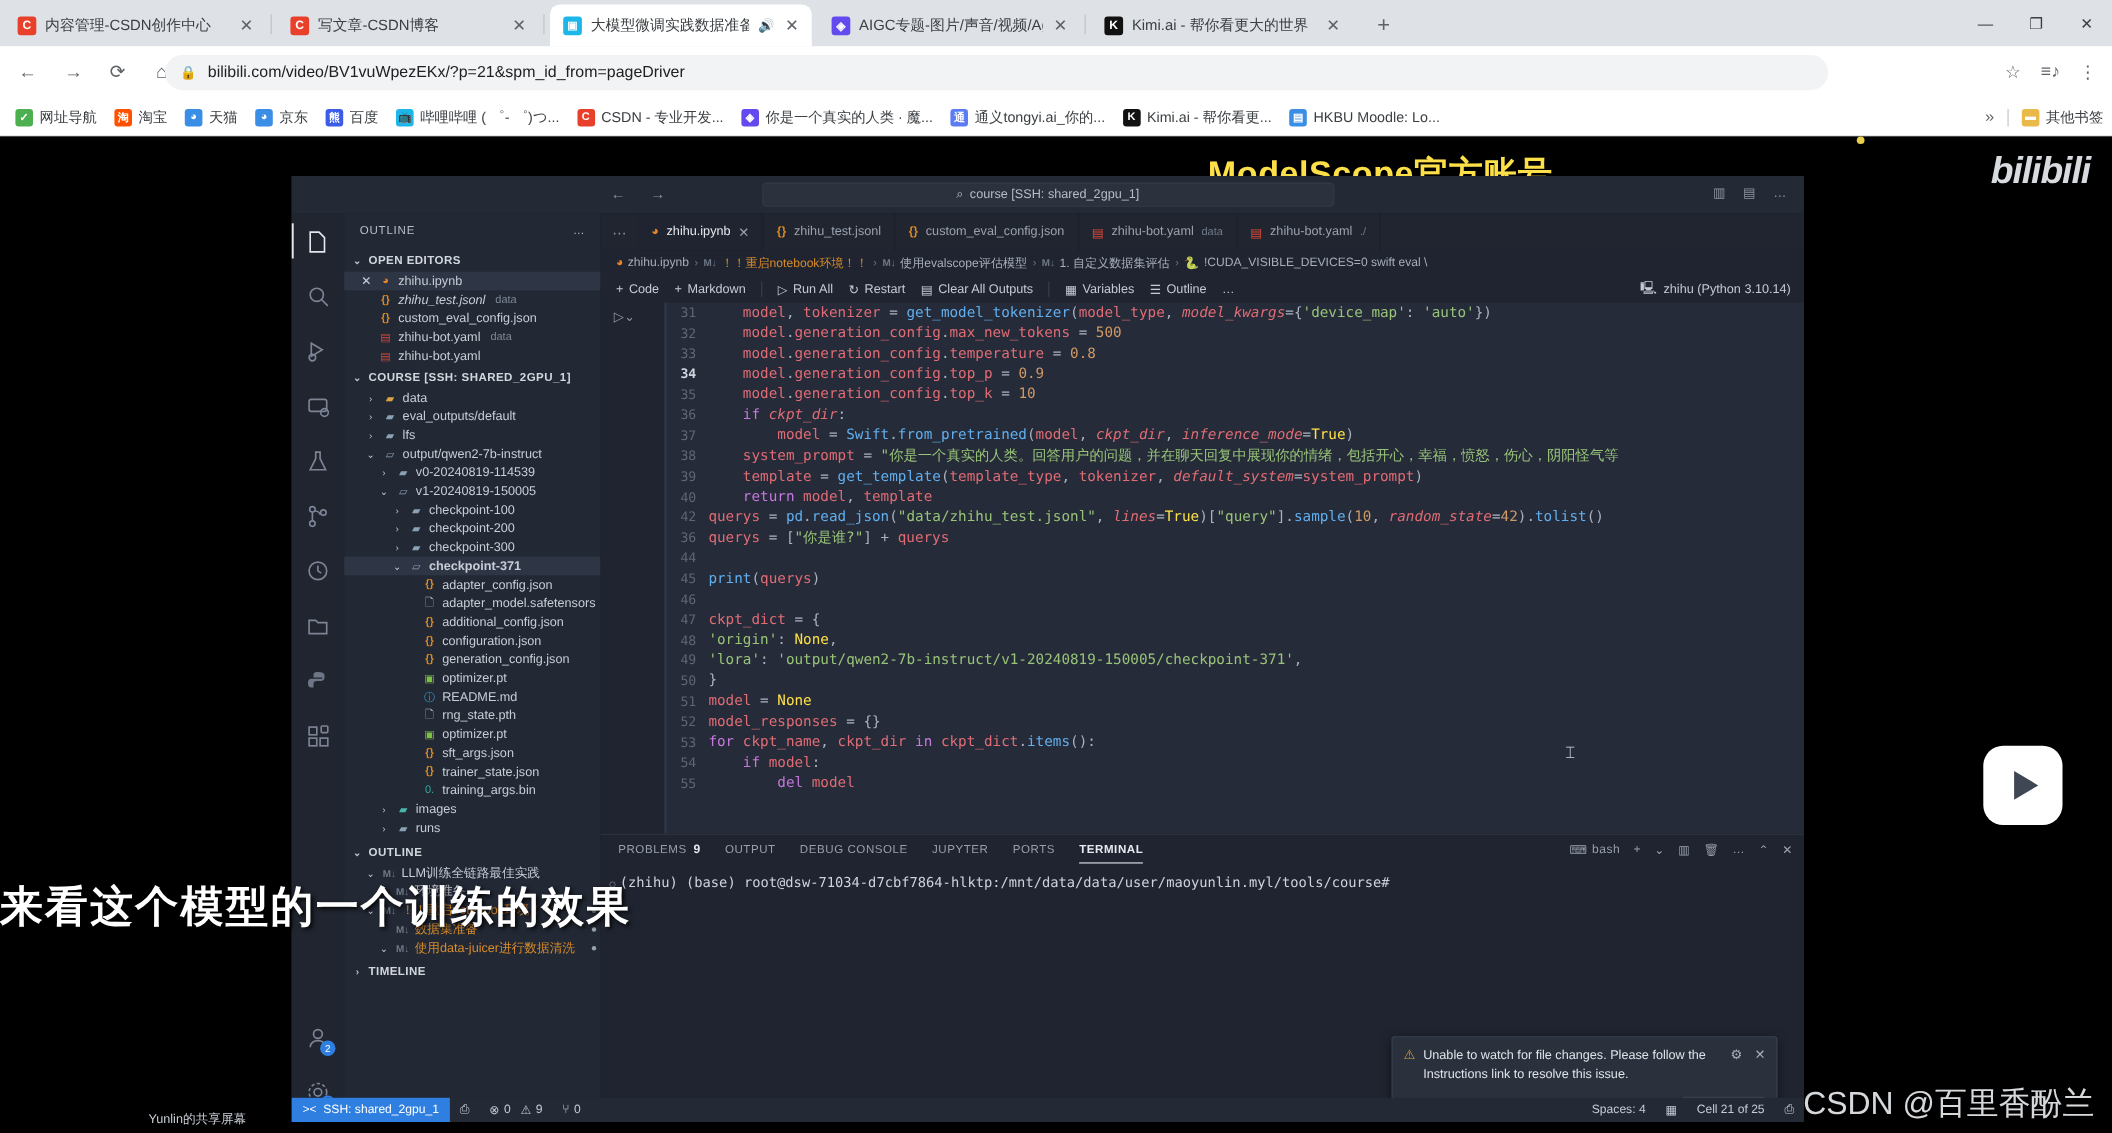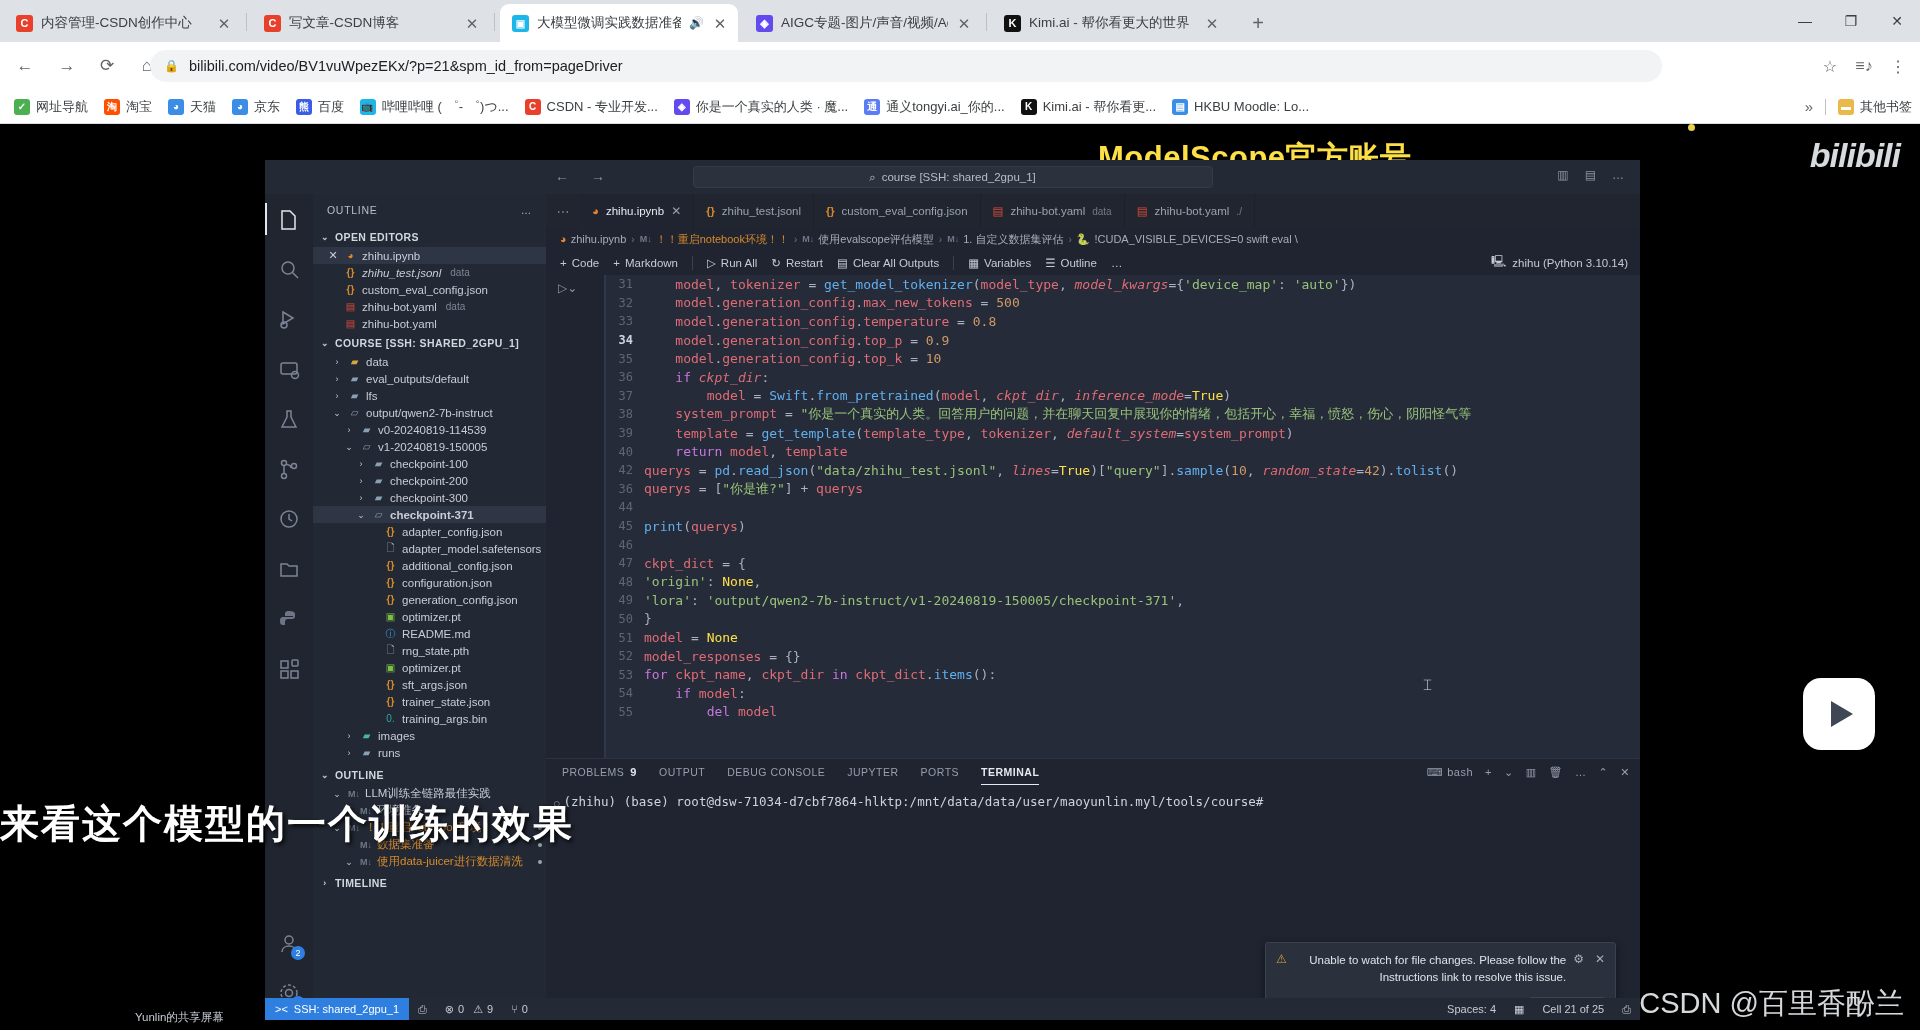--- a/index.html
+++ b/index.html
@@ -173,21 +173,21 @@
   .pn-body { padding: 9px 0 0 8px; font-family: "DejaVu Sans Mono", monospace;
      font-size: 12.5px; color: #cdd3dc; white-space: nowrap; }
   .pn-body .bullet { color: #8b93a1; margin-right: 4px; font-size: 9px; }
 
   
   .toast { position: absolute; left: 1000px; top: 782px; width: 351px; background: #2a303c;
      border: 1px solid #3a4150; border-radius: 3px; padding: 9px 10px 8px 10px;
      box-shadow: 0 3px 10px rgba(0,0,0,.45); }
   .toast-row1 { display: flex; align-items: flex-start; gap: 7px; }
   .toast-warn { color: #d9a441; font-size: 12px; line-height: 1.2; }
-  .toast-msg { flex: 1 1 auto; font-size: 11.5px; color: #dfe3e9; line-height: 1.45; text-align: right; }
+  .toast-msg { flex: 1 1 auto; font-size: 11.5px; color: #dfe3e9; line-height: 1.45; }
   .toast-actions { display: flex; gap: 11px; color: #a7aeba; font-size: 12px; }
   .toast-btnrow { display: flex; justify-content: flex-end; margin-top: 12px; }
   .toast-btn { background: #3d4554; color: #e6e9ee; font-size: 11px; padding: 4px 10px; border-radius: 2px; }
 
   
   .vs-status { position: absolute; left: 0; bottom: 0; width: 1375px; height: 22px; background: #242a35;
      display: flex; align-items: center; font-size: 11px; color: #c6ccd5; }
   .st-remote { background: #2f7fe0; color: #fff; height: 22px; display: flex; align-items: center;
      gap: 6px; padding: 0 10px; font-size: 11px; }
   .st-item { display: flex; align-items: center; gap: 4px; padding: 0 9px; white-space: nowrap; }

